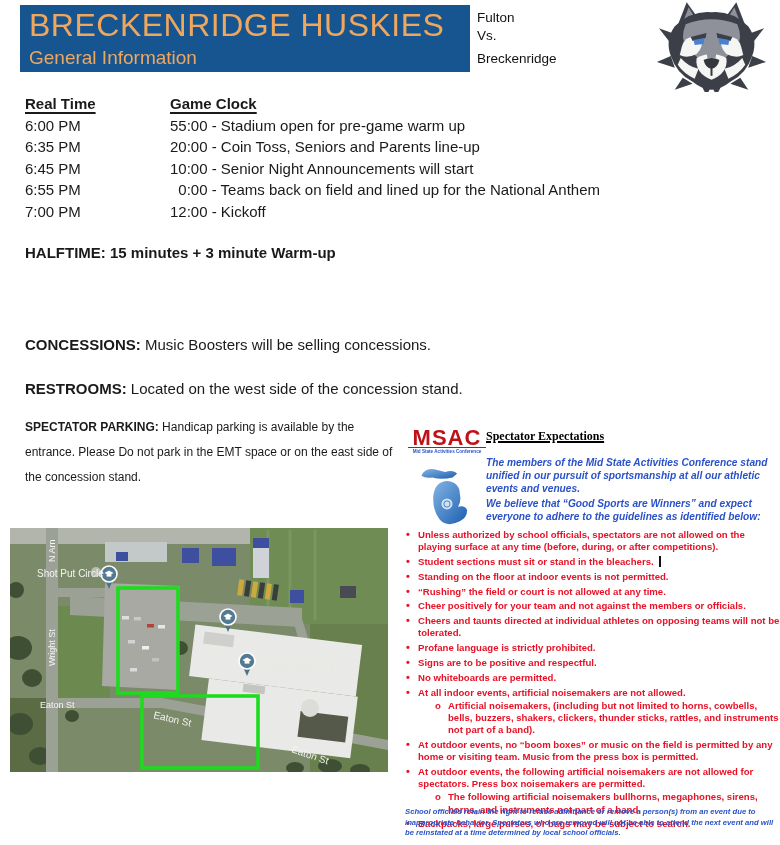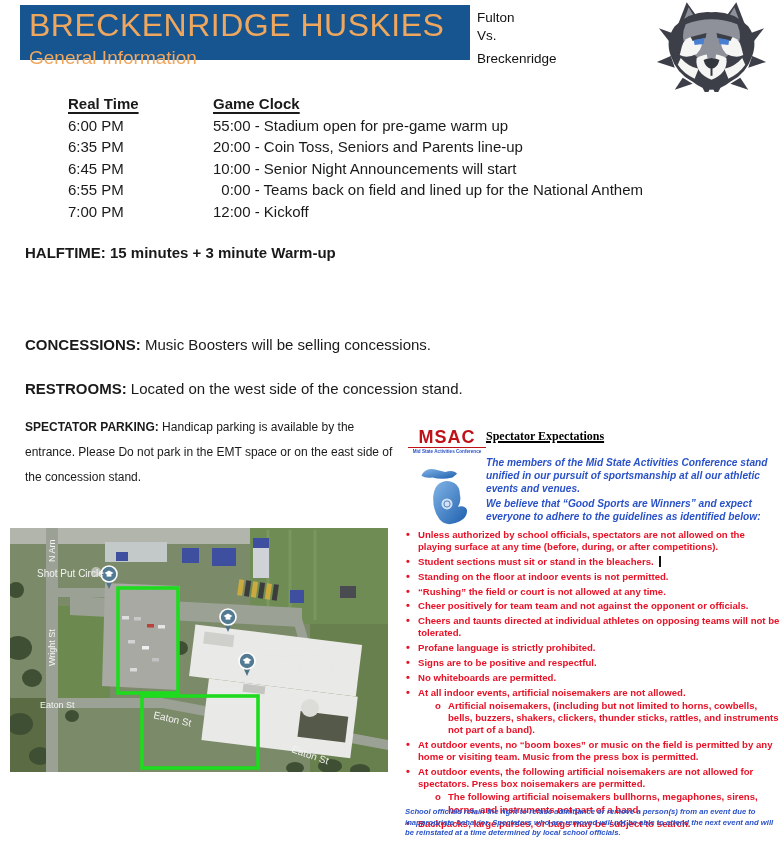--- a/index.html
+++ b/index.html
@@ -1,51 +1,51 @@
 <!DOCTYPE html>
 <html><head>
 <meta charset="utf-8">
 <style>
   html,body{margin:0;padding:0;background:#fff;}
   #page{position:relative;width:780px;height:845px;background:#fff;overflow:hidden;
         font-family:"Liberation Sans",sans-serif;color:#1a1a1a;}
 
   
-  .banner{position:absolute;left:20px;top:5px;width:450px;height:55px;background:#175591;}
+  .banner{position:absolute;left:20px;top:5px;width:450px;height:67px;background:#175591;}
   .banner .title{position:absolute;left:9px;top:2px;font-size:32px;letter-spacing:.5px;
                  color:#efa75e;white-space:nowrap;}
   .banner .subtitle{position:absolute;left:9px;top:42px;font-size:19px;color:#efa75e;white-space:nowrap;}
   .matchup{position:absolute;left:477px;top:9px;font-size:13.5px;line-height:18px;color:#111;}
   .matchup .opp2{margin-top:5px;}
   .mascot{position:absolute;left:645px;top:0px;width:133px;height:92px;}
 
   
   .schedule{position:absolute;left:25px;top:93px;width:720px;font-size:15px;line-height:21.5px;}
-  .srow{display:flex;margin-left:43px;}
+  .srow{display:flex;}
   .srow .t{width:145px;flex-shrink:0;}
   .srow .e{white-space:pre-wrap;}
   .shead span{font-weight:bold;text-decoration:underline;text-decoration-thickness:2px;text-underline-offset:3px;}
 
   
   .sec{position:absolute;left:25px;font-size:15px;white-space:nowrap;}
   .sec .lbl{font-weight:bold;}
   #halftime{top:244px;font-weight:bold;}
   #admission{top:289px;}
   #concessions{top:336px;}
   #restrooms{top:380px;}
   #parking{position:absolute;left:25px;top:415px;width:382px;font-size:12px;line-height:25px;white-space:normal;}
   #parking .lbl{font-weight:bold;}
 
   
   .map{position:absolute;left:10px;top:528px;width:378px;height:244px;}
   .map text{font-family:"Liberation Sans",sans-serif;}
 
   
   .msac-logo{position:absolute;left:408px;top:428px;width:78px;text-align:center;}
-  .msac-word{font-size:18px;font-weight:bold;color:#bf1218;letter-spacing:1px;line-height:19px;font-family:"Liberation Sans",sans-serif;}
+  .msac-word{font-size:22px;font-weight:bold;color:#bf1218;letter-spacing:1px;line-height:19px;font-family:"Liberation Sans",sans-serif;}
   .msac-sub{font-size:4.6px;color:#2a52c8;font-weight:bold;line-height:6px;border-top:1.5px solid #bf1218;padding-top:1px;}
   .mi-shape{margin-top:6px;}
   .sx-title{position:absolute;left:486px;top:429px;font-family:"Liberation Serif",serif;
             font-size:12px;font-weight:bold;text-decoration:underline;text-decoration-thickness:1.5px;color:#000;}
   .intro{position:absolute;left:486px;width:297px;color:#2a52c8;font-weight:bold;font-style:italic;
          font-size:10.2px;line-height:13px;}
   #intro1{top:456px;}
   #intro2{top:497px;}
   .bullets{position:absolute;left:403px;top:529px;width:377px;margin:0;padding:0;list-style:none;
            color:#e81126;font-weight:bold;font-size:9.6px;line-height:12.2px;}
@@ -286,21 +286,21 @@
 
   <div class="sx-title">Spectator Expectations</div>
   <div class="intro" id="intro1">The members of the Mid State Activities Conference stand unified in our pursuit of sportsmanship at all our athletic events and venues.</div>
   <div class="intro" id="intro2">We believe that “Good Sports are Winners” and expect everyone to adhere to the guidelines as identified below:</div>
 
   <ul class="bullets">
     <li><span>Unless authorized by school officials, spectators are not allowed on the playing surface at any time (before, during, or after competitions).</span></li>
     <li><span>Student sections must sit or stand in the bleachers.</span><span class="cursor"></span></li>
     <li><span>Standing on the floor at indoor events is not permitted.</span></li>
     <li><span>“Rushing” the field or court is not allowed at any time.</span></li>
-    <li><span>Cheer positively for team team and not against the opponent or officials.</span></li>
+    <li><span>Cheer positively for your team and not against the members or officials.</span></li>
     <li><span>Cheers and taunts directed at individual athletes on opposing teams will not be tolerated.</span></li>
     <li><span>Profane language is strictly prohibited.</span></li>
     <li><span>Signs are to be positive and respectful.</span></li>
     <li><span>No whiteboards are permitted.</span></li>
     <li><span>At all indoor events, artificial noisemakers are not allowed.</span>
       <ul class="sub">
           <li><span>Artificial noisemakers, (including but not limited to horns, cowbells, bells, buzzers, shakers, clickers, thunder sticks, rattles, and instruments not part of a band).</span></li>
         </ul>
     </li>
     <li><span>At outdoor events, no “boom boxes” or music on the field is permitted by any home or visiting team. Music from the press box is permitted.</span></li>

